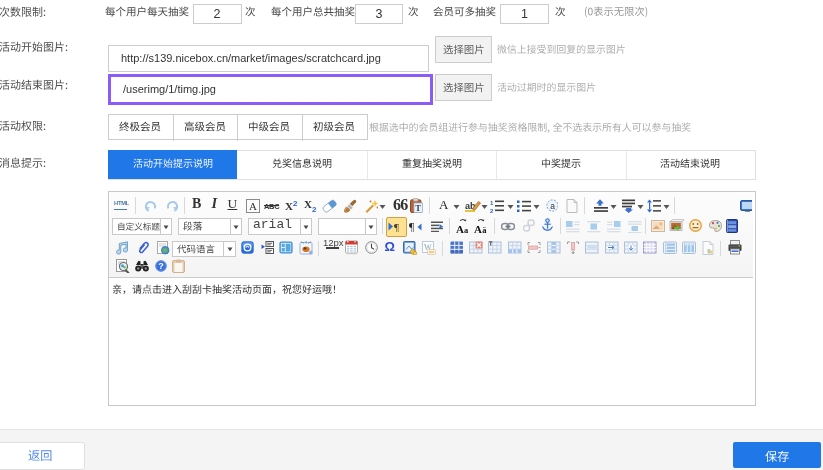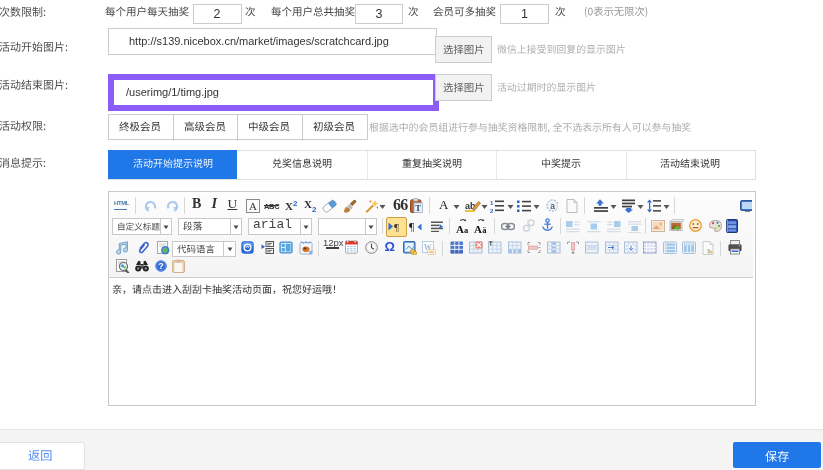--- a/index.html
+++ b/index.html
@@ -195,21 +195,21 @@
       <g fill="#4b4b4b" transform="translate(0,9.9) scale(0.011000,-0.011000)">
         <use href="#g6D3B" x="0"></use>
         <use href="#g52A8" x="1000"></use>
         <use href="#g5F00" x="2000"></use>
         <use href="#g59CB" x="3000"></use>
         <use href="#g56FE" x="4000"></use>
         <use href="#g7247" x="5000"></use>
         <use href="#g3A" x="6000"></use>
       </g>
     </svg>
-    <div class="abs" style="left:107.5px;top:28px;width:319.5px;height:25px;border:1px solid #ccc;font-size:11px;color:#333;line-height:25px;padding-left:8px;"><span style="margin-left:12.5px;">http://s139.nicebox.cn/market/images/scratchcard.jpg</span></div>
+    <div class="abs" style="left:107.5px;top:45px;width:319.5px;height:25px;border:1px solid #ccc;font-size:11px;color:#333;line-height:25px;padding-left:0;"><span style="margin-left:12.5px;">http://s139.nicebox.cn/market/images/scratchcard.jpg</span></div>
     <div class="abs" style="left:435px;top:36px;width:54.5px;height:25px;border:1px solid #ccc;background:#f2f2f2;"></div>
     <svg style="position:absolute;left:442.5px;top:43.6px;overflow:visible;" width="41.6" height="13.5">
       <g fill="#5c5c5c" transform="translate(0,9.36) scale(0.010400,-0.010400)">
         <use href="#g9009" x="0"></use>
         <use href="#g62E9" x="1000"></use>
         <use href="#g56FE" x="2000"></use>
         <use href="#g7247" x="3000"></use>
       </g>
     </svg>
     <svg style="position:absolute;left:497px;top:44.4px;overflow:visible;" width="128.7" height="12.9">
@@ -233,21 +233,21 @@
       <g fill="#4b4b4b" transform="translate(0,9.9) scale(0.011000,-0.011000)">
         <use href="#g6D3B" x="0"></use>
         <use href="#g52A8" x="1000"></use>
         <use href="#g7ED3" x="2000"></use>
         <use href="#g675F" x="3000"></use>
         <use href="#g56FE" x="4000"></use>
         <use href="#g7247" x="5000"></use>
         <use href="#g3A" x="6000"></use>
       </g>
     </svg>
-    <div class="abs" style="left:107.5px;top:74px;width:319.5px;height:25px;border:6px solid #8b5cf6;font-size:11px;color:#333;line-height:25px;"><span style="margin-left:12.5px;">/userimg/1/timg.jpg</span></div>
+    <div class="abs" style="left:107.5px;top:74px;width:319.5px;height:25px;border:3px solid #8b5cf6;font-size:11px;color:#333;line-height:25px;"><span style="margin-left:12.5px;">/userimg/1/timg.jpg</span></div>
     <div class="abs" style="left:435px;top:74px;width:54.5px;height:25px;border:1px solid #ccc;background:#f2f2f2;"></div>
     <svg style="position:absolute;left:442.5px;top:81.6px;overflow:visible;" width="41.6" height="13.5">
       <g fill="#5c5c5c" transform="translate(0,9.36) scale(0.010400,-0.010400)">
         <use href="#g9009" x="0"></use>
         <use href="#g62E9" x="1000"></use>
         <use href="#g56FE" x="2000"></use>
         <use href="#g7247" x="3000"></use>
       </g>
     </svg>
     <svg style="position:absolute;left:497px;top:82.4px;overflow:visible;" width="99.0" height="12.9">

